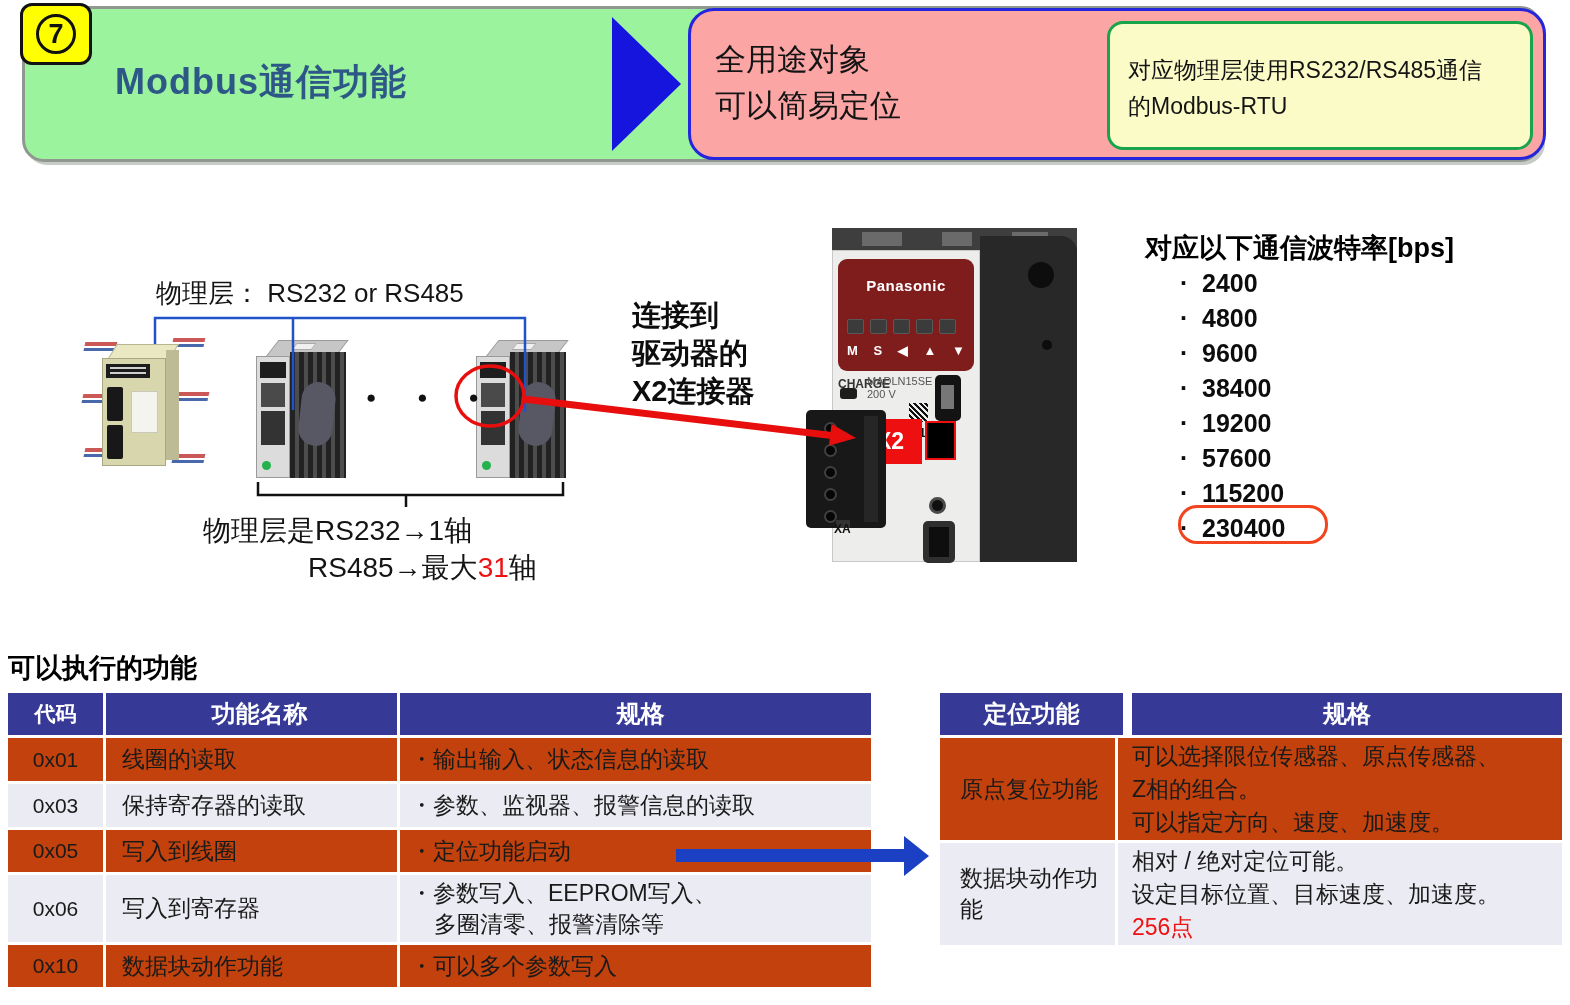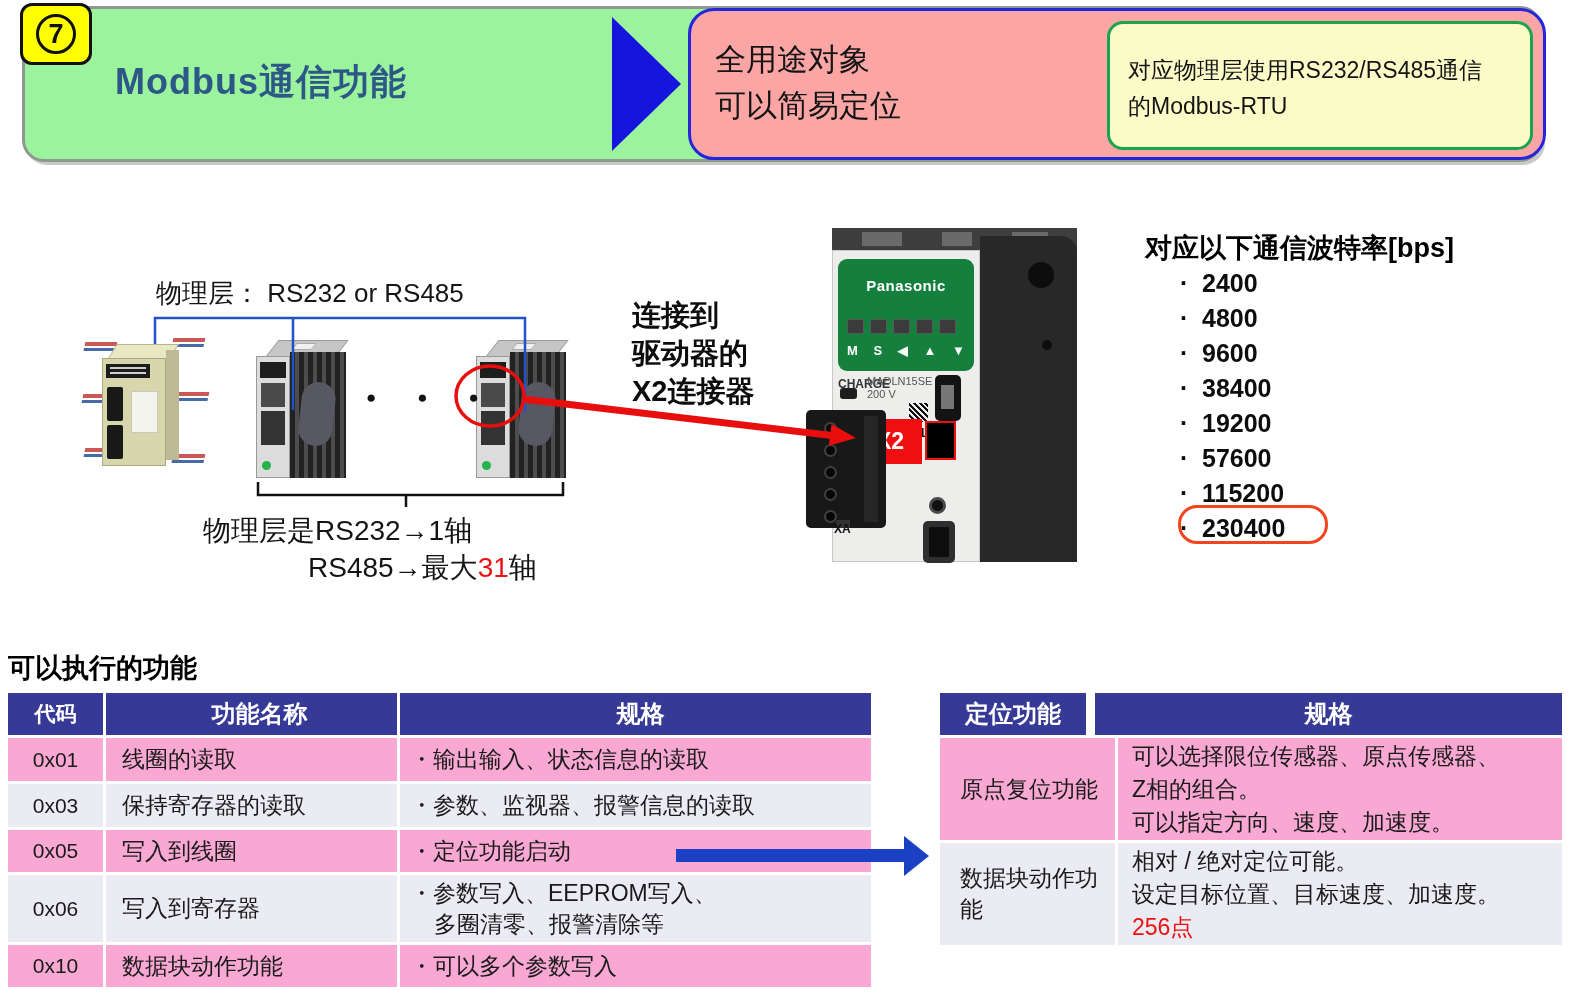--- a/index.html
+++ b/index.html
@@ -58,21 +58,21 @@
   .md-blob { position:absolute; left:10px; top:30px; width:34px; height:64px; background:#585864; border-radius:17px; transform:rotate(6deg); }
 
   
   .servo-photo { position:absolute; left:832px; top:228px; width:245px; height:334px; z-index:1; }
   .sp-top { position:absolute; left:0; top:0; width:245px; height:26px; background:#3E3E3E; }
   .sp-top i { position:absolute; top:4px; height:14px; background:#6a6a6a; }
   .sp-side { position:absolute; left:148px; top:8px; width:97px; height:326px; background:#282828; border-radius:0 16px 0 0; }
   .sp-hole-big { position:absolute; left:48px; top:26px; width:26px; height:26px; background:#0d0d0d; border-radius:50%; }
   .sp-hole-small { position:absolute; left:62px; top:104px; width:10px; height:10px; background:#0d0d0d; border-radius:50%; }
   .sp-body { position:absolute; left:0; top:22px; width:148px; height:312px; background:#EDEDEB; border:1px solid #c8c8c8; }
-  .sp-bezel { position:absolute; left:5px; top:8px; width:136px; height:112px; background:#15803d; border-radius:9px; }
+  .sp-bezel { position:absolute; left:5px; top:8px; width:136px; height:112px; background:#7f1d1d; border-radius:9px; }
   .sp-brand { position:absolute; left:0; top:18px; width:100%; text-align:center; color:#fff; font-weight:bold; font-size:15px; letter-spacing:.5px; }
   .sp-btnrow { position:absolute; left:9px; top:60px; display:flex; gap:6px; }
   .sp-btn { width:17px; height:15px; background:#3b3b3b; border:1px solid #585858; border-radius:2px; }
   .sp-keyrow { position:absolute; left:9px; top:84px; width:118px; display:flex; justify-content:space-between; color:#fff; font-weight:bold; font-size:13px; }
   .sp-charge { position:absolute; left:5px; top:126px; font-size:12px; font-weight:bold; color:#333; }
   .sp-ledwin { position:absolute; left:7px; top:137px; width:17px; height:11px; background:#1d1d1d; border-radius:3px; }
   .sp-model { position:absolute; left:34px; top:124px; font-size:11px; color:#555; line-height:13px; }
   .sp-qr { position:absolute; left:76px; top:152px; width:19px; height:19px; background:repeating-linear-gradient(45deg,#111 0 2px,#eee 2px 4px); }
   .sp-x1 { position:absolute; left:77px; top:174px; font-size:13px; font-weight:bold; color:#111; }
   .sp-usb { position:absolute; left:102px; top:124px; width:26px; height:46px; background:#131313; border-radius:5px; }
@@ -96,32 +96,32 @@
   .baud-bullet { width:22px; font-size:25px; }
   .baud-outline { position:absolute; left:1178px; top:505px; width:150px; height:39px; border:3px solid #F2451F; border-radius:19px; }
 
   
   .section-title { position:absolute; left:8px; top:650px; font-size:27px; font-weight:bold; color:#000; }
   .ftable { position:absolute; left:8px; top:693px; width:863px; }
   .ptable { position:absolute; left:940px; top:693px; width:622px; }
   .trow { display:flex; margin-bottom:3px; }
   .cell { display:flex; align-items:center; font-size:23px; color:#1a1a1a; }
   .th { background:#363A96; color:#fff; font-weight:bold; font-size:24px; justify-content:center; }
-  .r-dark .cell { background:#f9a8d4; }
+  .r-dark .cell { background:#c2410c; }
   .r-light .cell { background:#EBEBF3; }
   .h42 { height:42px; } .h43 { height:43px; } .h67 { height:67px; } .h102 { height:102px; }
   .c-code { width:95px; margin-right:3px; justify-content:center; font-size:21px; }
   .c-name { width:291px; margin-right:3px; padding-left:16px; }
   .c-spec { flex:1; padding-left:10px; }
   .col { flex-direction:column; justify-content:center; align-items:flex-start; line-height:31px; }
   .indent { padding-left:24px; }
   .p-name { width:175px; margin-right:3px; padding-left:20px; }
   .p-spec { flex:1; padding-left:14px; }
   .p-spec-lines { line-height:33px; }
-  .p-th1 { width:146px; margin-right:9px; justify-content:center; }
+  .p-th1 { width:183px; margin-right:9px; justify-content:center; }
   .p-th2 { flex:1; justify-content:center; }
 
   svg.overlay { position:absolute; left:0; top:0; z-index:6; pointer-events:none; }
 </style>
 </head>
 <body>
 
 <div class="stage">
 
   <div class="banner"></div>

